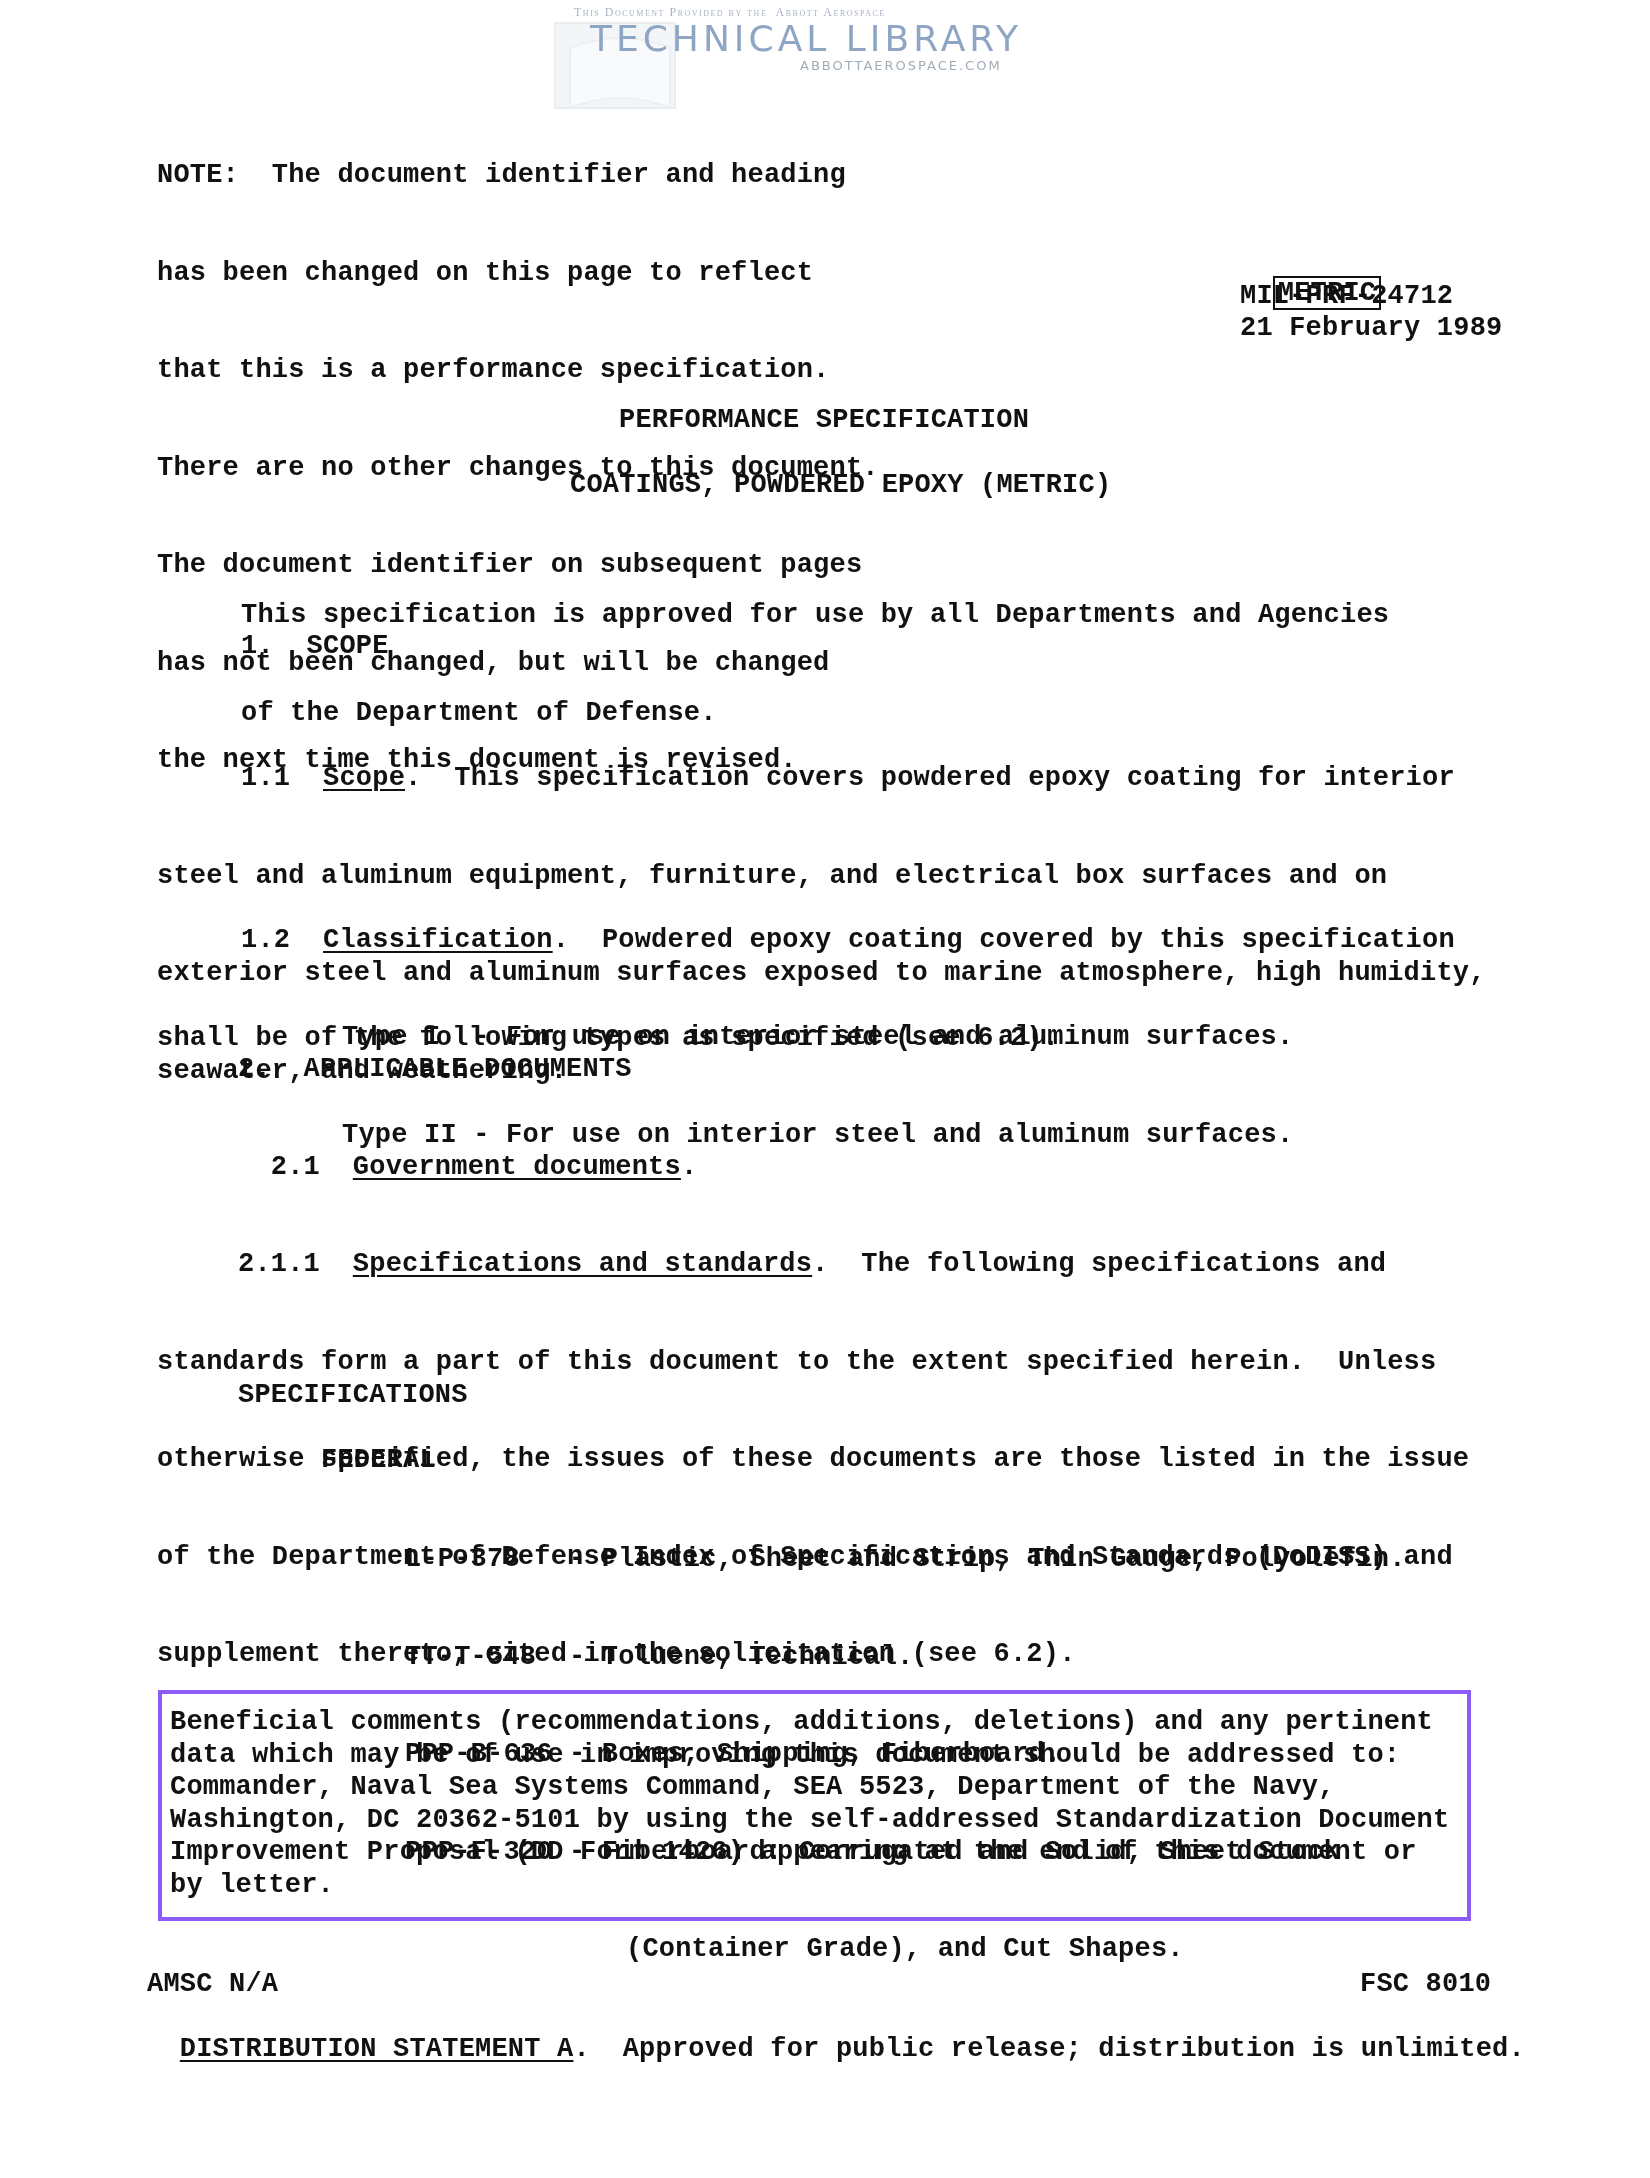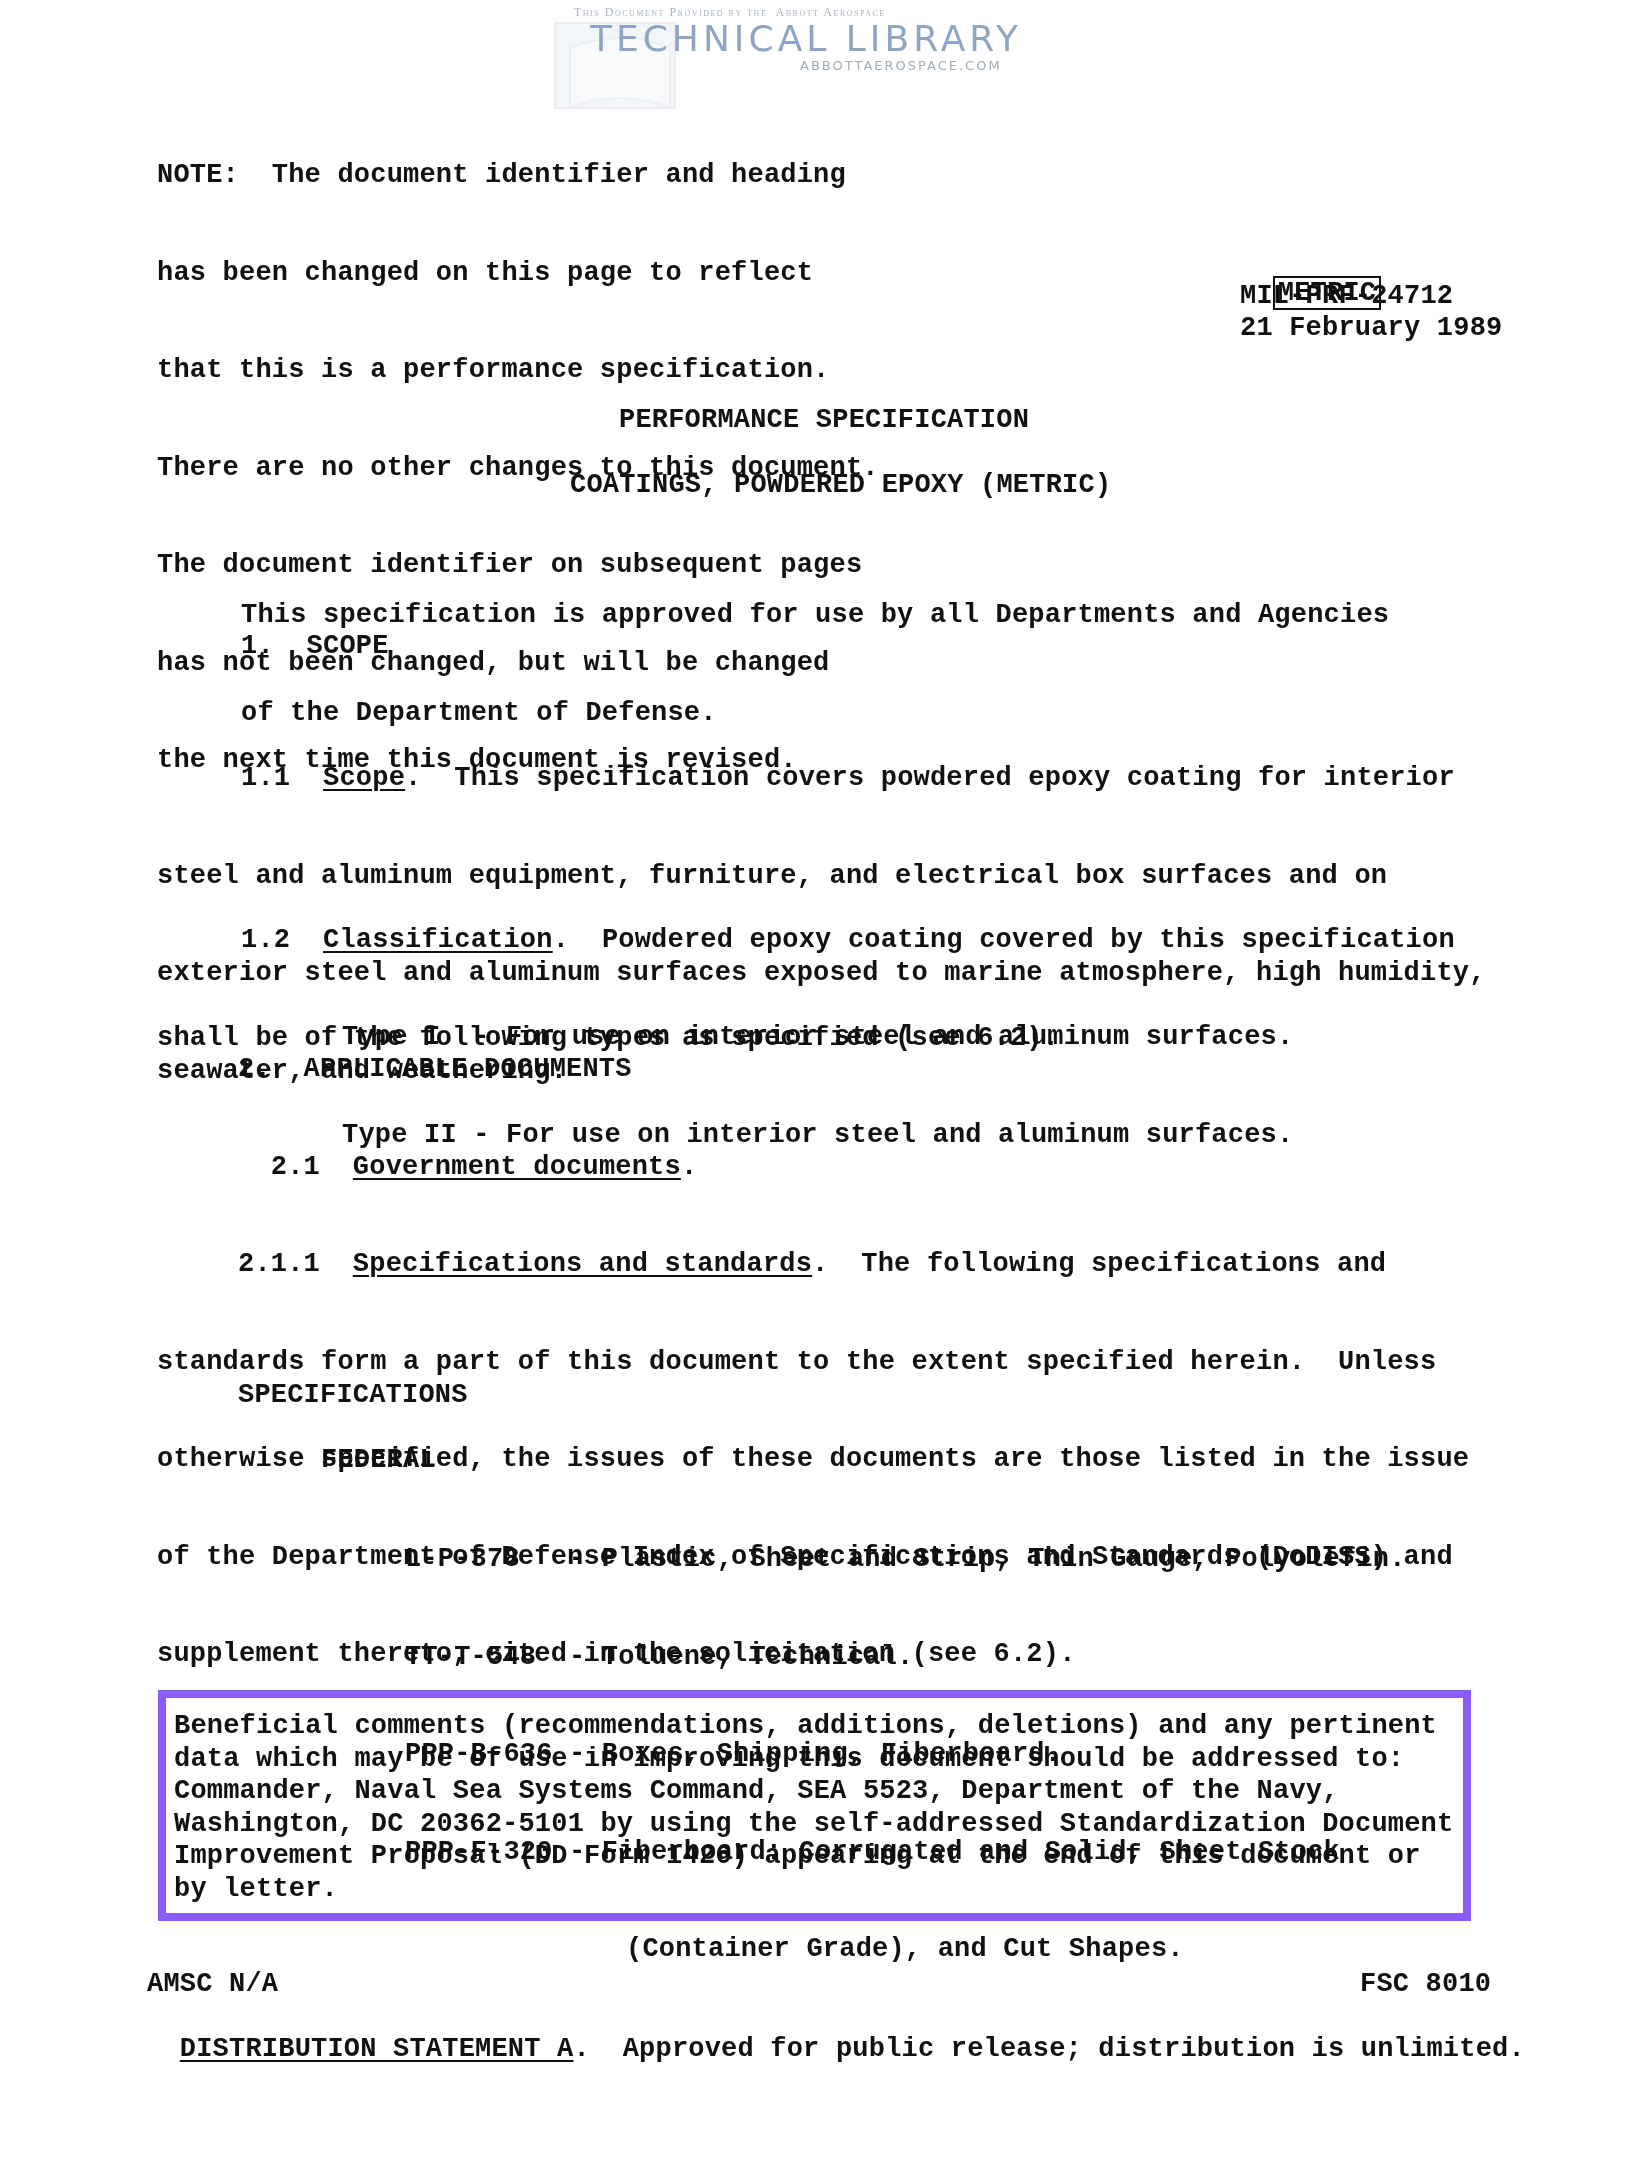--- a/index.html
+++ b/index.html
@@ -13,21 +13,21 @@
   .wm-logo { position:absolute; left:550px; top:18px; width:150px; height:95px; opacity:0.35; }
   .wm-small { position:absolute; left:548px; top:5px; font-family:Liberation Serif, serif;
               font-size:12px; color:#a8b4c4; letter-spacing:1.5px; white-space:pre; font-variant:small-caps;margin-left:26px; }
   .wm-title { position:absolute; left:590px; top:18px; font-family:"DejaVu Sans", sans-serif;
               font-size:36px; color:#8ea6c4; letter-spacing:4px; white-space:pre; font-weight:normal; }
   .wm-url { position:absolute; left:800px; top:58px; font-family:"DejaVu Sans", sans-serif;
             font-size:13px; color:#a0acb8; letter-spacing:2px; white-space:pre; }
 
   .metric-box { border:2.5px solid #111; padding:0 3px; line-height:26px; }
   .comment-box { position:absolute; left:158px; top:1690px; width:1313px; height:231px;
-                 border:8px solid #8b5cf6; box-sizing:border-box; }
+                 border:4px solid #8b5cf6; box-sizing:border-box; }
   .comment-box .lines { position:absolute; left:8px; top:12px; }
   .line { display:block; }
 </style>
 </head>
 <body>
 
 <div>
   <svg class="wm-logo" viewBox="0 0 150 95">
     <rect x="5" y="5" width="120" height="85" fill="#dfe6ee" stroke="#c6d0dc" stroke-width="2"></rect>
     <path d="M20 30 Q70 10 120 30 L120 90 Q70 70 20 90 Z" fill="#eef2f6" stroke="#cbd4de" stroke-width="2"></path>

